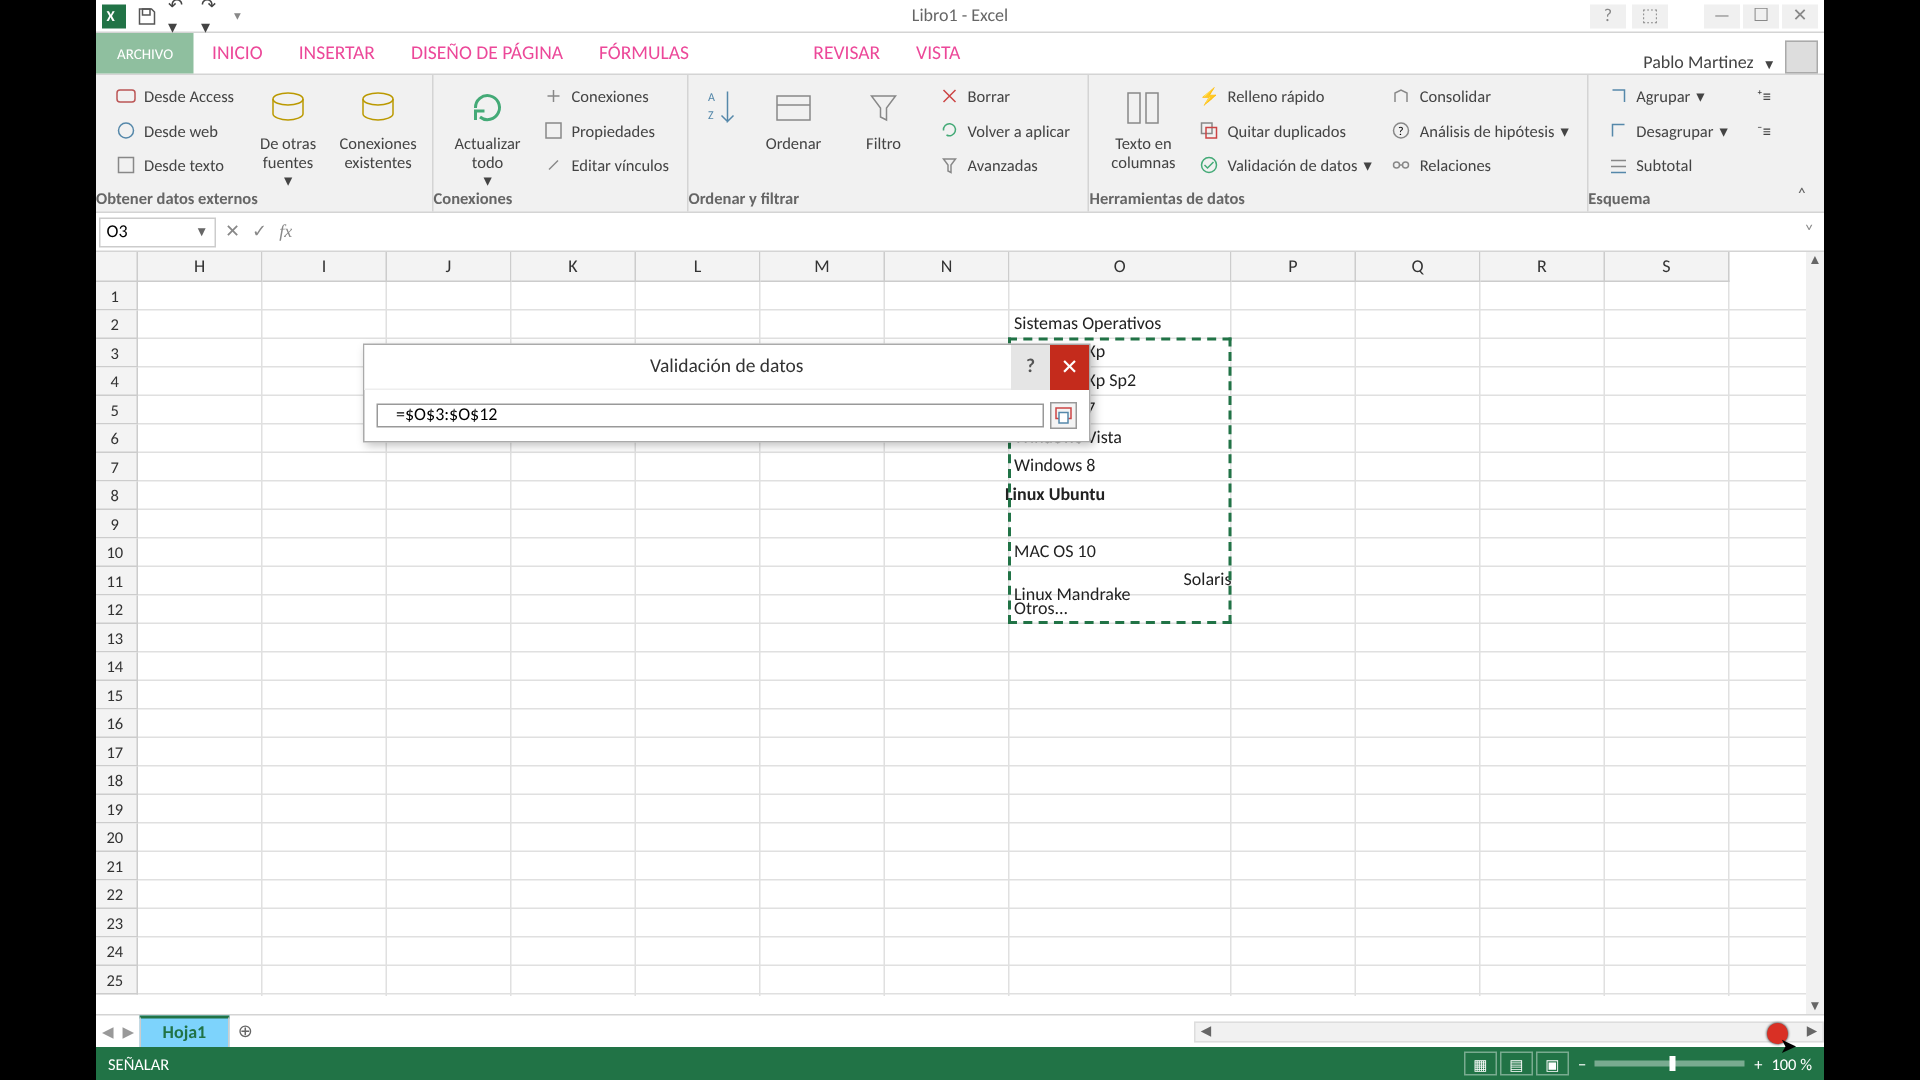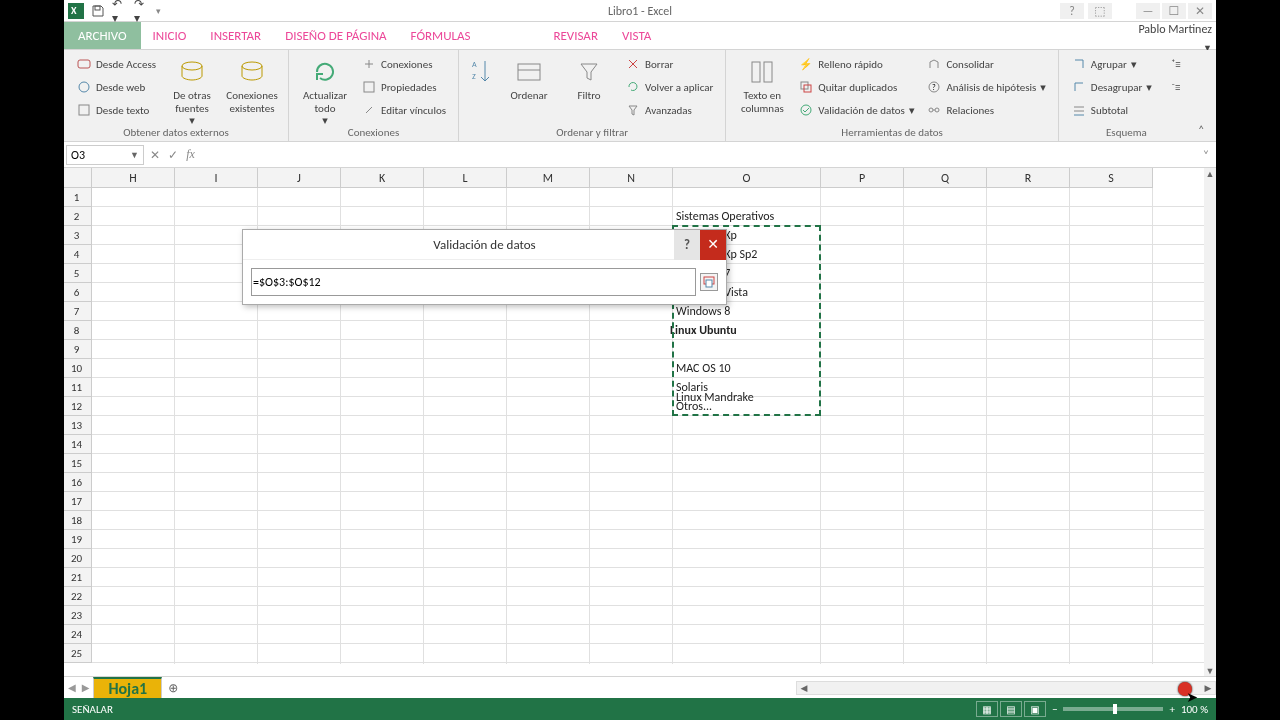--- a/index.html
+++ b/index.html
@@ -12,32 +12,32 @@
 .excel-icon { width: 16px; height: 16px; background: #217346; position: relative; }
 .excel-icon::after { content: "X"; color: #fff; font-size: 10px; font-weight: bold; position: absolute; left: 3px; top: 1px; }
 .qa-save, .qa-undo, .qa-redo { width: 16px; height: 16px; display: inline-flex; align-items: center; justify-content: center; color: #444; font-size: 12px; }
 .doc-title { position: absolute; left: 50%; transform: translateX(-50%); color: #666; font-size: 12px; }
 .win-controls { position: absolute; right: 0; display: flex; gap: 2px; align-items: center; padding-right: 4px;}
 .win-btn { width: 24px; height: 16px; display: flex; align-items: center; justify-content: center; color: #888; font-size: 12px; background:#f0f0f0;}
 .ribbon-opts { display:flex; gap:4px; margin-right:22px;}
 
 
 .ribbon-tabs { height: 28px; background: #fff; display: flex; align-items: stretch; border-bottom: 1px solid #d4d4d4; position:relative; }
-.file-tab { background: #217346; color: #fff; padding: 0 14px; display: flex; align-items: center; font-size: 13px; }
+.file-tab { background: #217346; color: #fff; padding: 0 14px; display: flex; align-items: center; font-size: 10px; }
 .file-tab.pending { background:#8fbf9f; color:#fff;}
 .tab { padding: 0 12px; display: flex; align-items: center; color: #ec4899; font-size: 13px; cursor: pointer; }
 .tab.active { color: #217346; border-bottom: 2px solid #217346; font-weight:400;margin-top:39px;}
-.user-area { position:absolute; right:4px; display:flex; align-items:flex-end; gap:6px; font-size:12px; color:#444; height:100%;flex-direction:column;}
+.user-area { position:absolute; right:4px; display:flex; align-items:flex-end; gap:6px; font-size:12px; color:#444; height:100%;}
 .user-caret { font-size:9px;}
 .user-pic { width:22px; height:22px; background:#ddd; border:1px solid #aaa;}
 
 
 .ribbon { height: 92px; background: #f1f1f1; border-bottom: 1px solid #d4d4d4; display: flex; align-items: stretch; position:relative;}
 .group { border-right: 1px solid #d4d4d4; padding: 4px 8px 0 8px; display: flex; flex-direction: column; position:relative; }
-.group-label { position:absolute; bottom:2px; left:0; right:0; text-align:center; font-size:11px; color:#666;}
+.group-label { position:absolute; bottom:2px; left:0; right:0; font-size:11px; color:#666;font-weight:bold;}
 .g-body { display:flex; align-items:flex-start; gap:4px;}
 .vbtn { display:flex; flex-direction:column; align-items:center; width:56px; padding-top:2px; font-size:11px; color:#444; text-align:center; line-height:1.15;}
 .vbtn .ic { width:32px; height:32px; margin-bottom:2px; display:flex; align-items:center; justify-content:center;}
 .stack { display:flex; flex-direction:column; gap:3px;text-align:right;}
 .hbtn { display:flex; align-items:center; gap:4px; font-size:11px; color:#444; height:20px; padding:0 4px;}
 .hbtn .ic-s { width:16px; height:16px; display:flex; align-items:center; justify-content:center;}
 .collapse { position:absolute; right:4px; bottom:4px; width:14px; height:14px; color:#666; font-size:12px;}
 svg { display:block; }
 
 
@@ -69,27 +69,27 @@
 
 .ocell { position:absolute; height:19px; line-height:19px; font-size:12px; padding-left:3px; color:#222; font-family: Calibri, sans-serif;}
 
 
 .dialog { position:absolute; left:150px; top:41px; width:485px; background:#fff; border:1px solid #aaa; box-shadow:2px 2px 6px rgba(0,0,0,0.25);}
 .dlg-title { height:30px; background:#fff; display:flex; align-items:center; justify-content:center; position:relative; font-size:13px; color:#333; border-bottom:1px solid #eee;}
 .dlg-help { position:absolute; right:26px; width:26px; height:30px; display:flex; align-items:center; justify-content:center; background:#e5e5e5; font-weight:bold; color:#555;}
 .dlg-close { position:absolute; right:0; width:26px; height:30px; display:flex; align-items:center; justify-content:center; background:#c42b1c; color:#fff; font-size:14px;}
 .dlg-body { padding:8px;}
 .dlg-input-row { display:flex; align-items:center; gap:4px;}
-.dlg-input { flex:1; border:1px solid #999; height:28px; padding:0 1px; font-size:12px; font-family: Calibri, sans-serif;}
+.dlg-input { flex:1; border:1px solid #999; height:16px; padding:0 12px; font-size:12px; font-family: Calibri, sans-serif;}
 .dlg-expand { width:18px; height:18px; border:1px solid #999; display:flex; align-items:center; justify-content:center; background:#f4f4f4;}
 
 
 .sheet-row { height:22px; background:#fff; border-top:1px solid #d4d4d4; display:flex; align-items:stretch; position:relative;}
 .sh-nav { display:flex; align-items:center; padding:0 4px; gap:6px; color:#999; font-size:10px;}
-.sheet-tab { padding:0 14px; display:flex; align-items:center; border-top:2px solid #217346; background:#eab308; font-weight:bold; color:#217346; font-size:16px; border-right:1px solid #ccc; border-left:1px solid #ccc;}
+.sheet-tab { padding:0 14px; display:flex; align-items:center; border-top:2px solid #217346; background:#7dd3fc; font-weight:bold; color:#217346; font-size:12px; border-right:1px solid #ccc; border-left:1px solid #ccc;}
 .sh-add { width:22px; display:flex; align-items:center; justify-content:center; color:#666;}
 .hscroll { flex:1; display:flex; align-items:center; justify-content:flex-end;}
 .hscroll-area { width:420px; height:14px; background:#f1f1f1; border:1px solid #ddd; display:flex; align-items:center;}
 .hscroll-btn { width:14px; height:14px; display:flex; align-items:center; justify-content:center; font-size:9px; color:#666;}
 .hscroll-track { flex:1;}
 
 
 .status { height:22px; background:#217346; color:#fff; display:flex; align-items:center; justify-content:space-between; padding:0 8px; font-size:11px;}
 .zoom-area { display:flex; align-items:center; gap:6px;}
 .view-btns { display:flex; gap:2px;}
@@ -486,21 +486,21 @@
         <div class="cell-col" style="left: 1060px; width: 0px;"></div>
         <div class="ocell" style="left: 581px; top: 19px; width: 148px;">Sistemas Operativos</div>
         <div class="ocell" style="left: 581px; top: 38px; width: 148px;">Windows Xp</div>
         <div class="ocell" style="left: 581px; top: 57px; width: 148px;">Windows Xp Sp2</div>
         <div class="ocell" style="left: 581px; top: 76px; width: 148px;">Windows 7</div>
         <div class="ocell" style="left: 581px; top: 95px; width: 148px;">Windows Vista</div>
         <div class="ocell" style="left: 581px; top: 114px; width: 148px;">Windows 8</div>
         <div class="ocell" style="left: 575px; top: 133px; width: 148px; font-weight: bold;">Linux Ubuntu</div>
         <div class="ocell" style="left: 581px; top: 152px; width: 148px; margin-top: 48px;">Linux Mandrake</div>
         <div class="ocell" style="left: 581px; top: 171px; width: 148px;">MAC OS 10</div>
-        <div class="ocell" style="left: 581px; top: 190px; width: 148px;">Solaris</div>
+        <div class="ocell" style="left: 581px; top: 190px; width: 148px; text-align: right;">Solaris</div>
         <div class="ocell" style="left: 581px; top: 209px; width: 148px;">Otros...</div>
         <div class="march" style="left: 580px; top: 37px; width: 149px; height: 191px;"></div>
         <div class="dialog">
         <div class="dlg-title">
           <span>Validación de datos</span>
           <div class="dlg-help">?</div>
           <div class="dlg-close">✕</div>
         </div>
         <div class="dlg-body">
           <div class="dlg-input-row">

